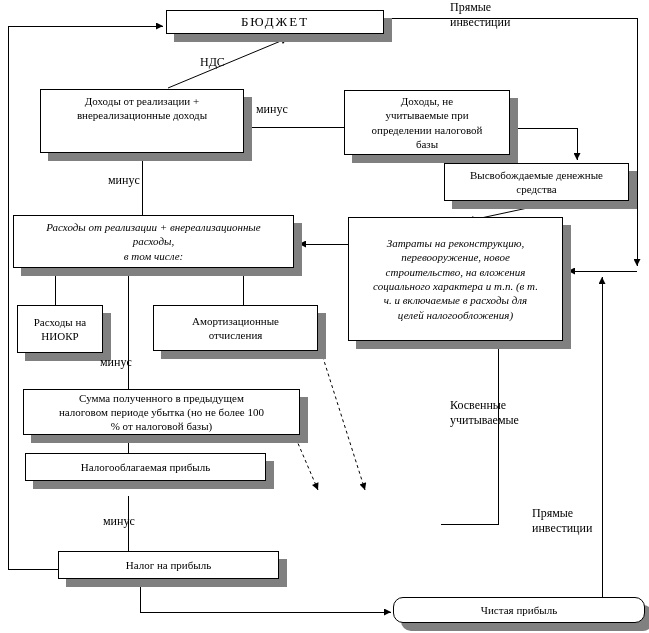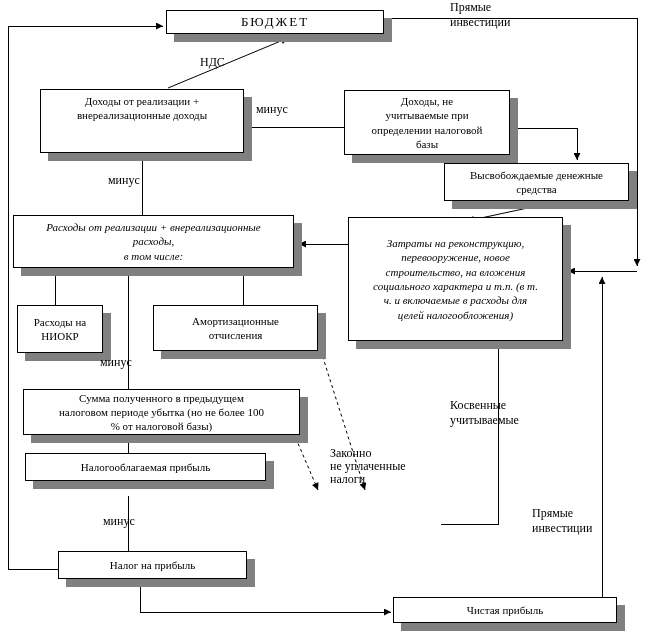--- a/index.html
+++ b/index.html
@@ -92,41 +92,38 @@
 
   <div class="node" style="left:153px;top:305px;width:165px;height:46px;">Амортизационные
 отчисления</div>
 
   <div class="node" style="left:14px;top:389px;width:277px;height:46px;margin-left:9px;">Сумма полученного в предыдущем
 налоговом периоде убытка (но не более 100
 % от налоговой базы)</div>
 
   <div class="node" style="left:25px;top:453px;width:241px;height:28px;">Налогооблагаемая прибыль</div>
 
-  <div class="node" style="left:58px;top:551px;width:189px;height:28px;">Налог на прибыль</div>
+  <div class="node" style="left:58px;top:551px;width:221px;height:28px;">Налог на прибыль</div>
 
 
-  <div class="node" style="left:393px;top:597px;width:224px;height:26px;">Чистая прибыль</div>
+  <div class="node" style="left:393px;top:597px;width:252px;height:26px;border-radius:10px;">Чистая прибыль</div>
 
   <div class="lbl lh15" style="left:450px;top:0;width:96px;">Прямые
 инвестиции</div>
 
   <div class="lbl" style="left:200px;top:56px;width:40px;">НДС</div>
 
   <div class="lbl" style="left:256px;top:103px;width:52px;">минус</div>
 
   <div class="lbl" style="left:108px;top:174px;width:52px;">минус</div>
 
   <div class="lbl" style="left:100px;top:356px;width:52px;">минус</div>
 
   <div class="lbl lh15" style="left:450px;top:398px;width:96px;">Косвенные
 учитываемые</div>
 
-  <div class="lbl" style="left:330px;top:447px;width:92px;">Законно
-не уплаченные
-налоги</div>
 
   <div class="lbl lh15" style="left:532px;top:506px;width:88px;">Прямые
 инвестиции</div>
 
   <div class="lbl" style="left:103px;top:515px;width:52px;">минус</div>
 
 </div>
 
 </body></html>

